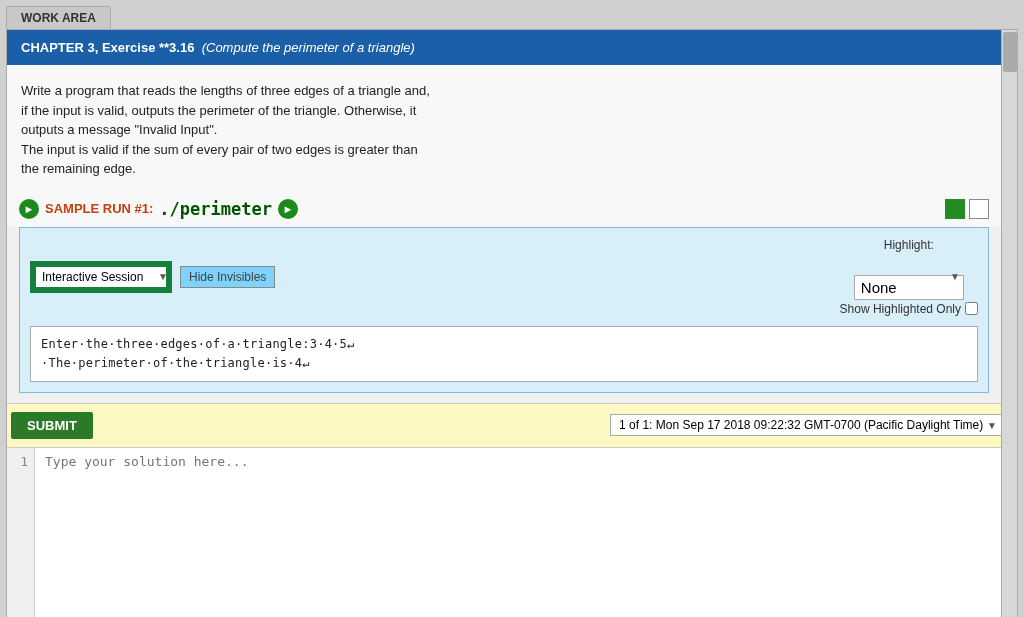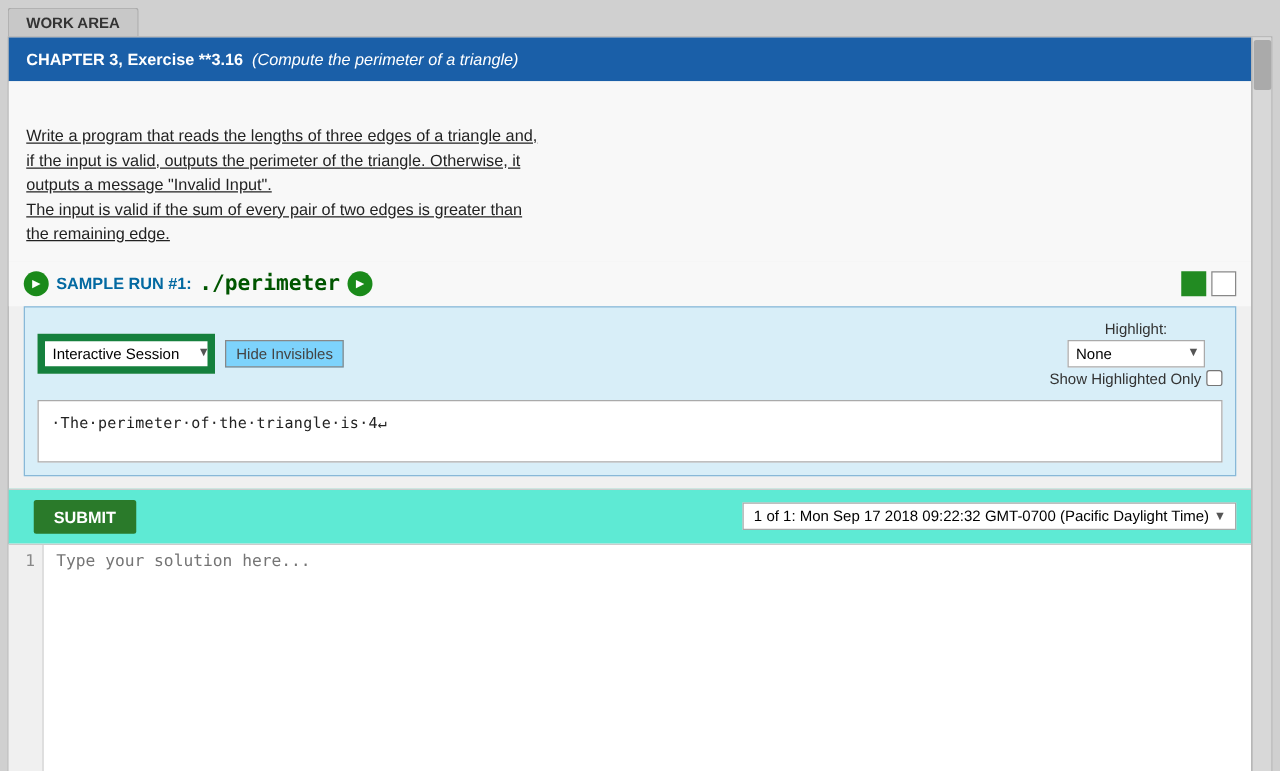--- a/index.html
+++ b/index.html
@@ -93,22 +93,21 @@
       padding: 12px 14px;
       background: #f8f8f8;
       font-size: 13px;
       line-height: 1.5;
     }
     .exercise-number {
       font-family: monospace;
       font-size: 13px;
     }
     .exercise-desc {
-      margin-top: 22px;
-      text-decoration: underline;
+      margin-top: 4px;
     }
 
     
     .sample-run-header {
       display: flex;
       align-items: center;
       justify-content: space-between;
       padding: 8px 12px;
       background: #f8f8f8;
     }
@@ -126,21 +125,21 @@
       align-items: center;
       justify-content: center;
       color: white;
       font-size: 11px;
       font-weight: bold;
       cursor: pointer;
     }
     .sample-run-label {
       font-weight: bold;
       font-size: 13px;
-      color: #0369a1;
+      color: #c2410c;
     }
     .sample-run-path {
       color: #005500;
       font-family: monospace;
       font-size: 17px;
       font-weight: bold;
     }
     .run-arrow-right {
       width: 20px;
       height: 20px;
@@ -234,23 +233,24 @@
       position: relative;
       display: inline-flex;
       align-items: center;
     }
     .highlight-select {
       appearance: none;
       -webkit-appearance: none;
       background: white;
       border: 1px solid #aaa;
       padding: 3px 22px 3px 6px;
-      font-size: 12px;
+      font-size: 15px;
       cursor: pointer;
       min-width: 110px;
+      margin-top: 21px;
     }
 
     .show-highlighted {
       font-size: 12px;
       color: #333;
       display: flex;
       align-items: flex-start;
       gap: 4px;
     }
     .show-highlighted input[type=checkbox] {
@@ -271,22 +271,22 @@
     .terminal-line {
       white-space: pre;
       letter-spacing: 0.02em;
     }
 
     
     .submit-bar {
       display: flex;
       align-items: center;
       justify-content: space-between;
-      padding: 8px 20px;
-      background: #5eead4;
+      padding: 8px 4px;
+      background: #fef9c3;
       border-top: 1px solid #ccc;
     }
     .submit-btn {
       background: #2a7a2a;
       color: white;
       border: none;
       padding: 6px 16px;
       font-size: 13px;
       font-weight: bold;
       cursor: pointer;
@@ -410,20 +410,21 @@
               <span class="select-arrow">▼</span>
             </div>
             <label class="show-highlighted">
               <span>Show Highlighted Only</span>
               <input type="checkbox" style="">
             </label>
           </div>
         </div>
 
         <div class="terminal-output">
+          <div class="terminal-line">Enter·the·three·edges·of·a·triangle:3·4·5↵</div>
           <div class="terminal-line">·The·perimeter·of·the·triangle·is·4↵</div>
         </div>
       </div>
 
       <div class="submit-bar">
         <button class="submit-btn">SUBMIT</button>
         <div class="version-select-wrapper">
           <select class="version-select">
             <option>1 of 1: Mon Sep 17 2018 09:22:32 GMT-0700 (Pacific Daylight Time)</option>
           </select>

